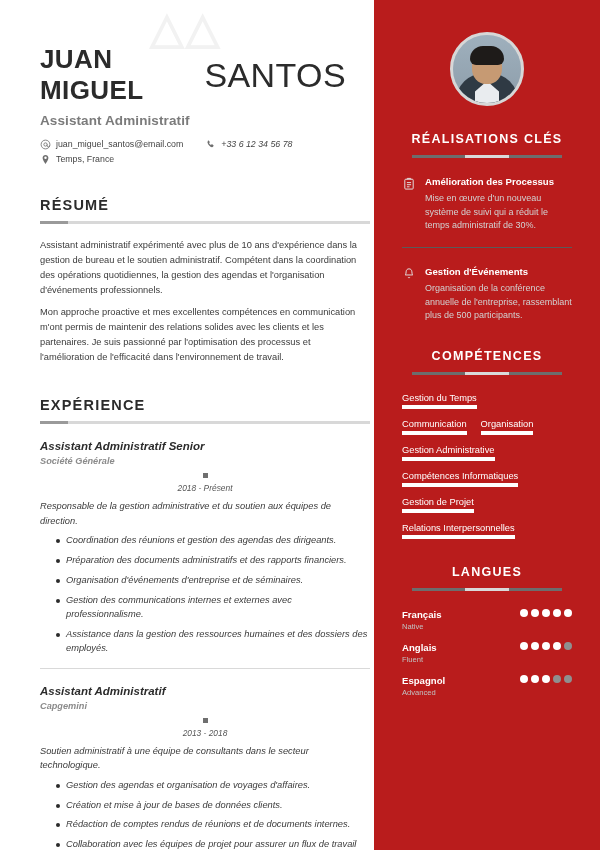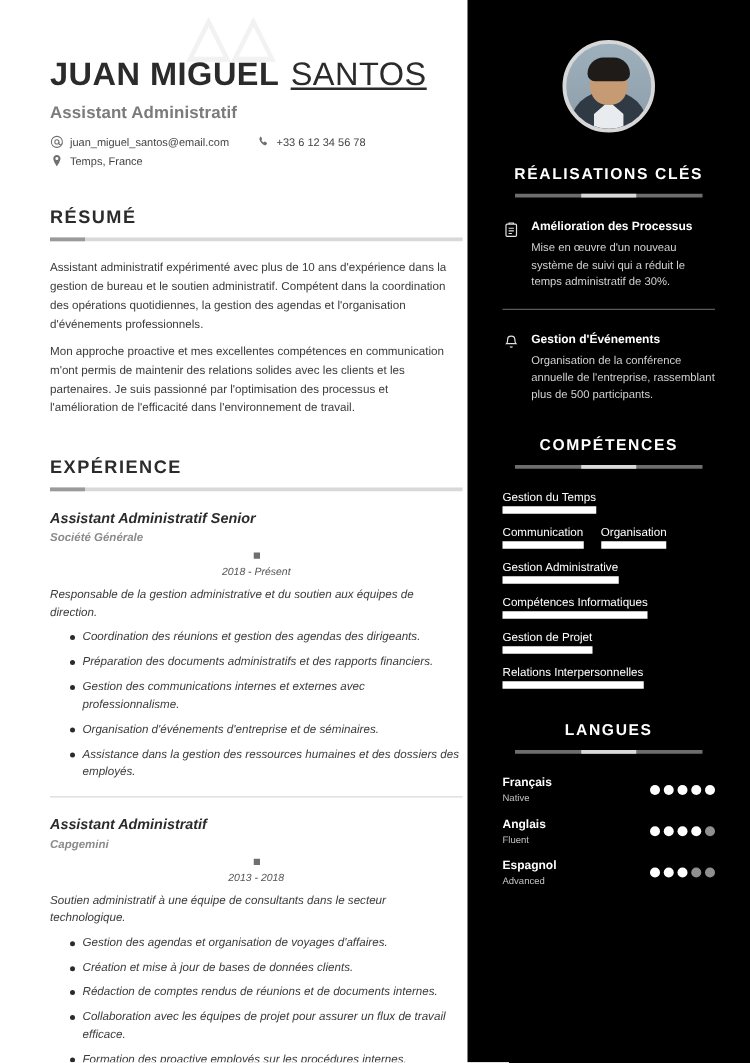--- a/index.html
+++ b/index.html
@@ -30,49 +30,47 @@
     gap: 9px;
     margin-top: 16px;
   }
   .name-first {
     font-size: 26px;
     font-weight: bold;
     letter-spacing: 0.4px;
     color: #2b2b2b;
   }
   .name-last {
-    font-size: 26px;
+    font-size: 34px;
     font-weight: normal;
     letter-spacing: 0.4px;
     color: #2b2b2b;
-    text-decoration: underline;
   }
   .job-title {
     margin-top: 7px;
     font-size: 13.5px;
     color: #7b7b7b;
     font-weight: bold;
     letter-spacing: 0.1px;
   }
   .contact-grid {
     margin-top: 11px;
     font-size: 8.8px;
     color: #444;
   }
   .contact-line {
     display: flex;
     align-items: center;
     margin-bottom: 4px;
   }
   .contact-item {
     display: flex;
-    align-items: center;
     gap: 5px;
   }
-  .contact-item.second { margin-left: 22px; }
+  .contact-item.second { margin-left: 22px; font-style: italic; }
   .cicon {
     width: 11px;
     height: 11px;
     display: inline-flex;
     align-items: center;
     justify-content: center;
     color: #6f6f6f;
     flex: 0 0 11px;
   }
   .cicon svg { display:block; }
@@ -176,21 +174,21 @@
     color: #f2f2f2;
     letter-spacing: 2px;
     font-weight: bold;
     user-select: none;
     pointer-events: none;
   }
 
   
   .right {
     width: 226px;
-    background: #000000;
+    background: #b91c1c;
     color: #ffffff;
     padding: 26px 22px 0 22px;
     position: relative;
   }
   .avatar-wrap {
     display: flex;
     justify-content: center;
     margin-top: 6px;
   }
   .avatar {
@@ -287,30 +285,29 @@
     margin: 14px 6px 0 6px;
     height: 1px;
     background: #5a5a5a;
   }
 
   .skills { margin-top: 18px; padding: 0 6px; }
   .skill-row { margin-bottom: 10px; display: flex; flex-wrap: wrap; gap: 14px; }
   .skill {
     font-size: 9.3px;
     color: #ffffff;
-    border-bottom: 6px solid #ffffff;
+    border-bottom: 4px solid #ffffff;
     padding-bottom: 2px;
     display: inline-block;
   }
 
   .langs { margin-top: 18px; padding: 0 6px; }
   .lang-row {
     display: flex;
     justify-content: space-between;
-    align-items: center;
     margin-bottom: 11px;
   }
   .lang-name {
     font-size: 9.6px;
     font-weight: bold;
     color: #ffffff;
   }
   .lang-level {
     margin-top: 2px;
     font-size: 7.6px;
@@ -385,22 +382,22 @@
       <div class="exp-title">Assistant Administratif Senior</div>
       <div class="exp-company">Société Générale</div>
       <div class="exp-date">
         <span class="date-sq"></span>
         <span>2018 - Présent</span>
       </div>
       <div class="exp-desc">Responsable de la gestion administrative et du soutien aux équipes de direction.</div>
       <ul class="bullets">
         <li>Coordination des réunions et gestion des agendas des dirigeants.</li>
         <li>Préparation des documents administratifs et des rapports financiers.</li>
+        <li>Organisation d'événements d'entreprise et de séminaires.</li>
         <li>Gestion des communications internes et externes avec professionnalisme.</li>
-        <li>Organisation d'événements d'entreprise et de séminaires.</li>
         <li>Assistance dans la gestion des ressources humaines et des dossiers des employés.</li>
       </ul>
     </div>
 
     <div class="divider"></div>
 
     <div class="exp-block">
       <div class="exp-title">Assistant Administratif</div>
       <div class="exp-company">Capgemini</div>
       <div class="exp-date">

